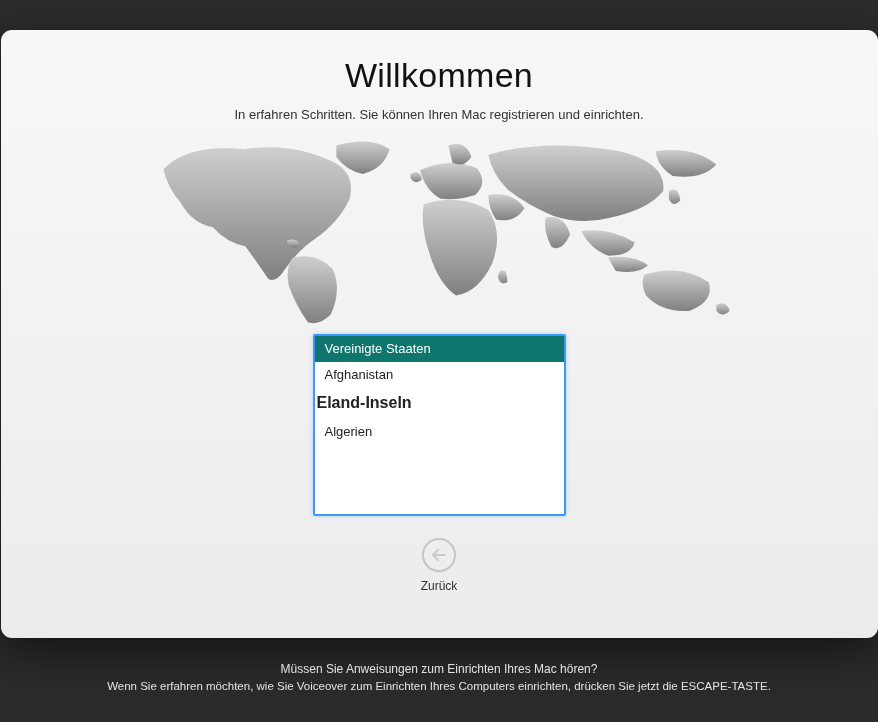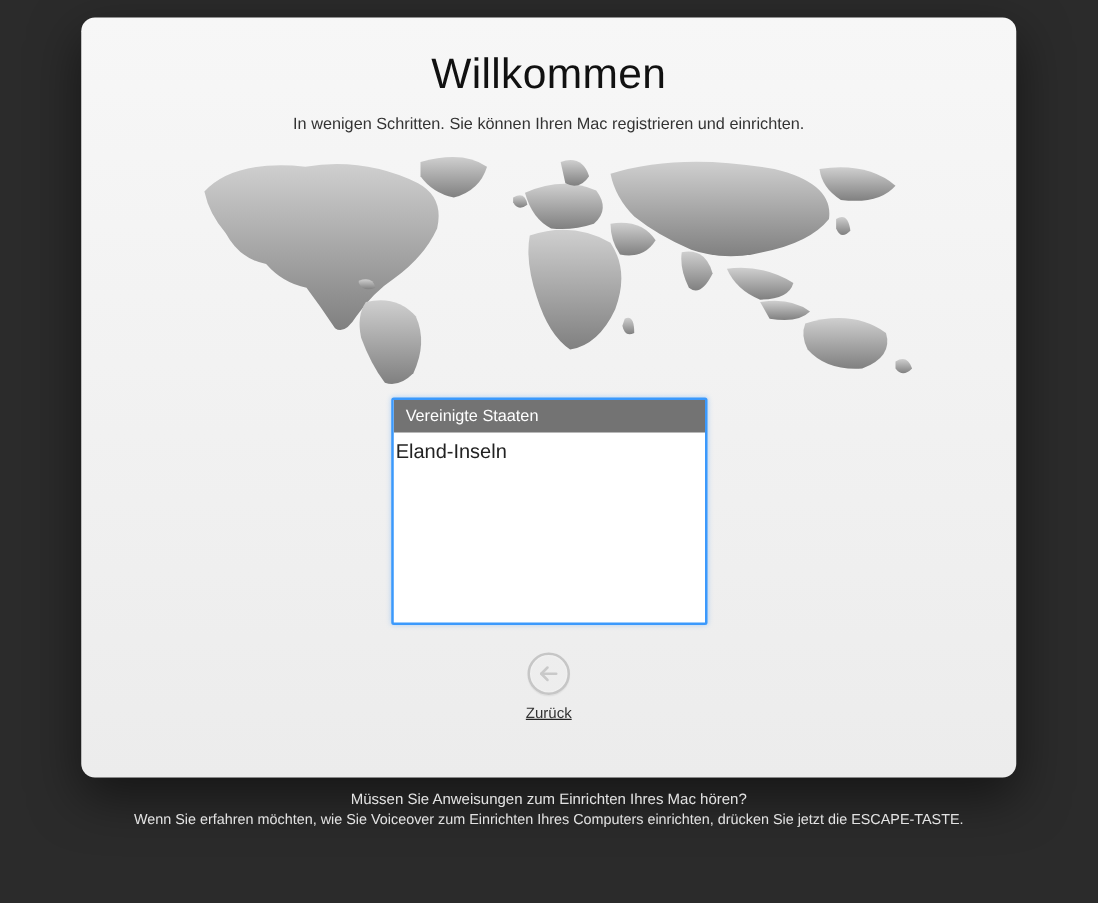--- a/index.html
+++ b/index.html
@@ -7,23 +7,23 @@
       width: 878px;
       height: 722px;
       background: #2b2b2b;
       font-family: -apple-system, "Helvetica Neue", Helvetica, Arial, sans-serif;
       overflow: hidden;
       display: flex;
       flex-direction: column;
       align-items: center;
     }
     .panel {
-      width: 748px;
+      width: 877px;
       height: 608px;
-      margin-top: 14px;
+      margin-top: 30px;
       background: linear-gradient(180deg, #f7f7f7 0%, #ececec 100%);
       border-radius: 11px;
       box-shadow: 0 15px 40px rgba(0,0,0,.5);
       display: flex;
       flex-direction: column;
       align-items: center;
       padding: 26px 30px 14px;
       color: #222;
     }
     .title {
@@ -59,33 +59,33 @@
       font-size: 13px;
     }
     .listbox .item {
       padding: 4px 10px;
       line-height: 1.35;
       white-space: nowrap;
       cursor: default;
       color: #222;
     }
     .listbox .item.selected {
-      background: #737373;
+      background: #0f766e;
       color: #fff;
     }
     .listbox .item.large {
       font-size: 16px;
       padding: 5px 2px;
+      font-weight: bold;
     }
     .nav {
       margin-top: 22px;
       display: flex;
       gap: 28px;
       align-items: flex-start;
-      text-decoration: underline;
     }
     .nav-btn {
       display: flex;
       flex-direction: column;
       align-items: center;
       gap: 7px;
       font-size: 12px;
       color: #333;
       border: none;
       background: none;
@@ -101,36 +101,36 @@
       border-radius: 50%;
       border: 2px solid #7a7a7a;
       display: flex;
       align-items: center;
       justify-content: center;
       background: transparent;
       box-shadow: 0 1px 1px rgba(0,0,0,.06), inset 0 0 2px rgba(255,255,255,.6);
     }
     .circle svg { stroke: #6e6e6e; }
     .footer {
-      margin-top: 8px;
+      margin-top: 22px;
       width: 100%;
       text-align: center;
       font-size: 12px;
       line-height: 1.5;
       color: #e3e3e3;
       padding: 0 20px;
     }
     .footer .line2 { font-size: 11.5px; }
   </style>
 </head>
 <body>
 
 <div class="panel">
   <h1 class="title">Willkommen</h1>
-  <p class="subtitle">In wenigen Schritten. Sie können Ihren Mac registrieren und einrichten.</p>
+  <p class="subtitle">In erfahren Schritten. Sie können Ihren Mac registrieren und einrichten.</p>
 
   <div class="worldmap">
     <svg viewBox="0 0 640 200" preserveAspectRatio="xMidYMid meet">
       <defs>
         <linearGradient id="landGrad" x1="0" y1="0" x2="0" y2="1">
           <stop offset="0%" stop-color="#cfcfcf"></stop>
           <stop offset="100%" stop-color="#808080"></stop>
         </linearGradient>
       </defs>
       <g fill="url(#landGrad)" stroke="none">
@@ -168,21 +168,23 @@
 
         <path d="M384 142 Q392 138 392 154 Q384 158 382 148 Z"></path>
 
         <path d="M160 110 Q172 106 174 116 Q164 120 160 112 Z"></path>
       </g>
     </svg>
   </div>
 
   <div class="listbox" id="country-list">
       <div class="item selected">Vereinigte Staaten</div>
+      <div class="item">Afghanistan</div>
       <div class="item large">Eland-Inseln</div>
+      <div class="item">Algerien</div>
     </div>
 
   <div class="nav">
     <button class="nav-btn disabled">
       <span class="circle">
         <svg width="16" height="14" viewBox="0 0 16 14" fill="none" stroke-width="2" stroke-linecap="round" stroke-linejoin="round">
           <line x1="14" y1="7" x2="2" y2="7"></line>
           <polyline points="7,2 2,7 7,12"></polyline>
         </svg>
       </span>

